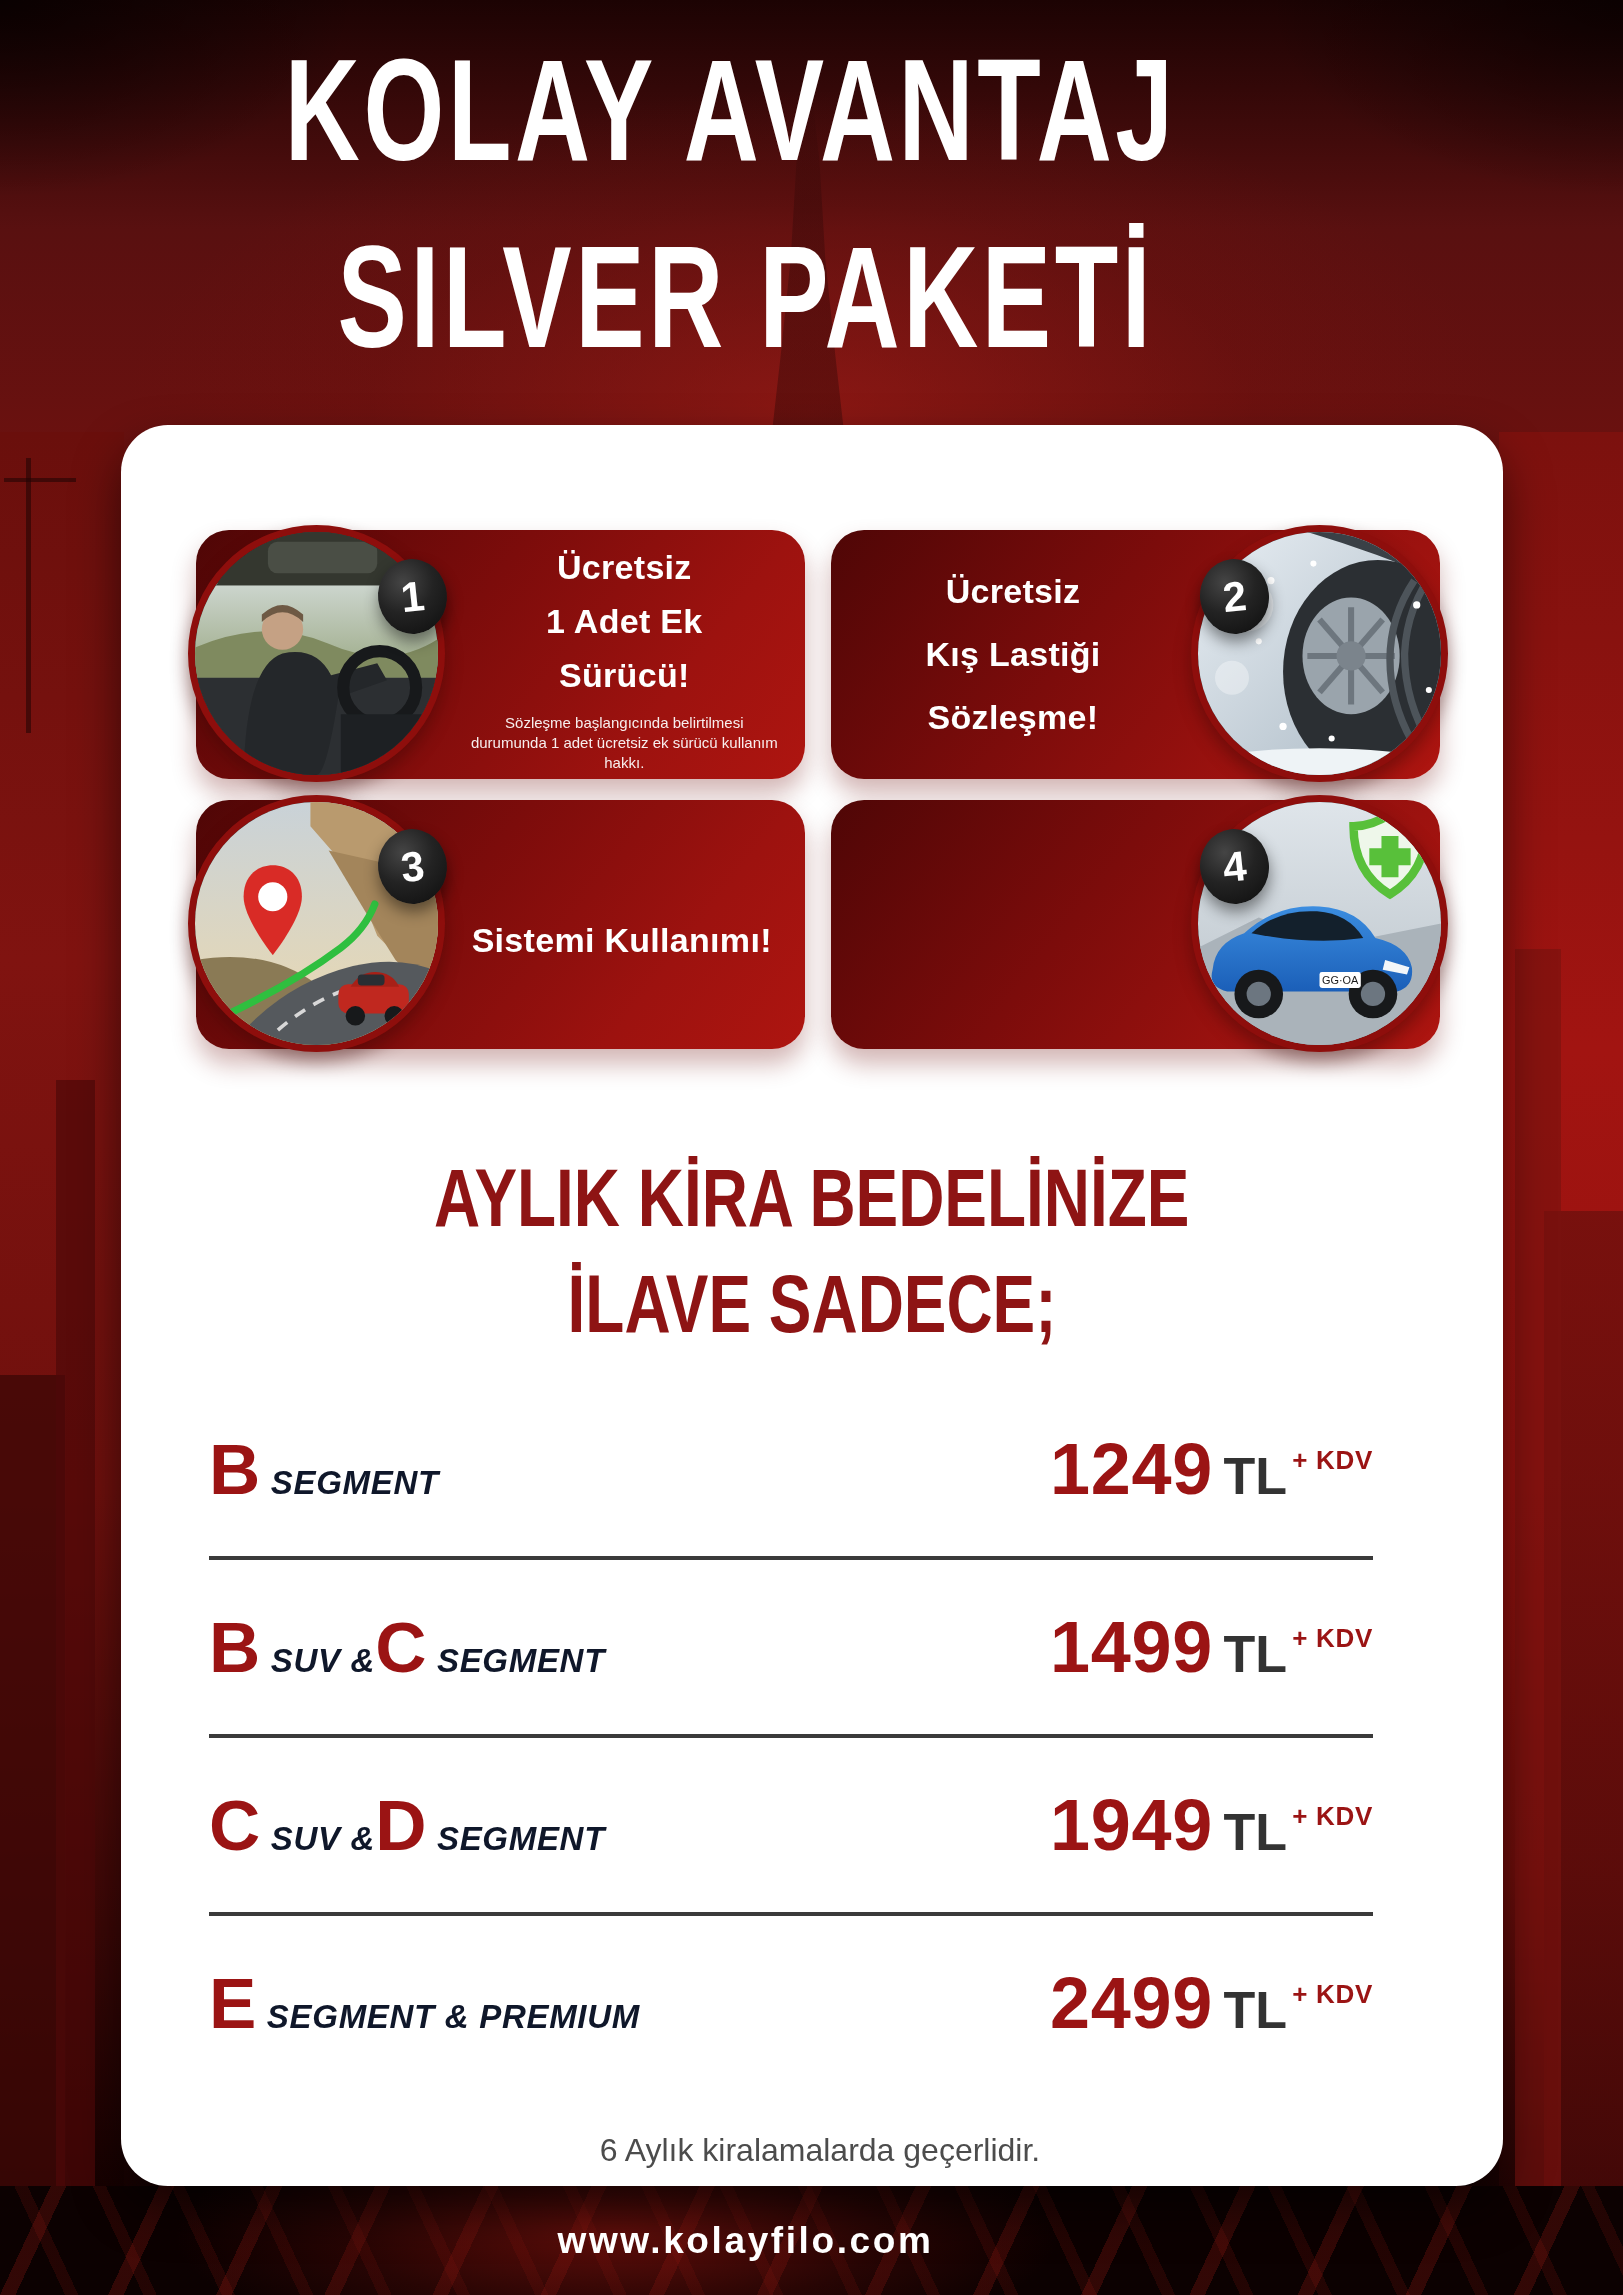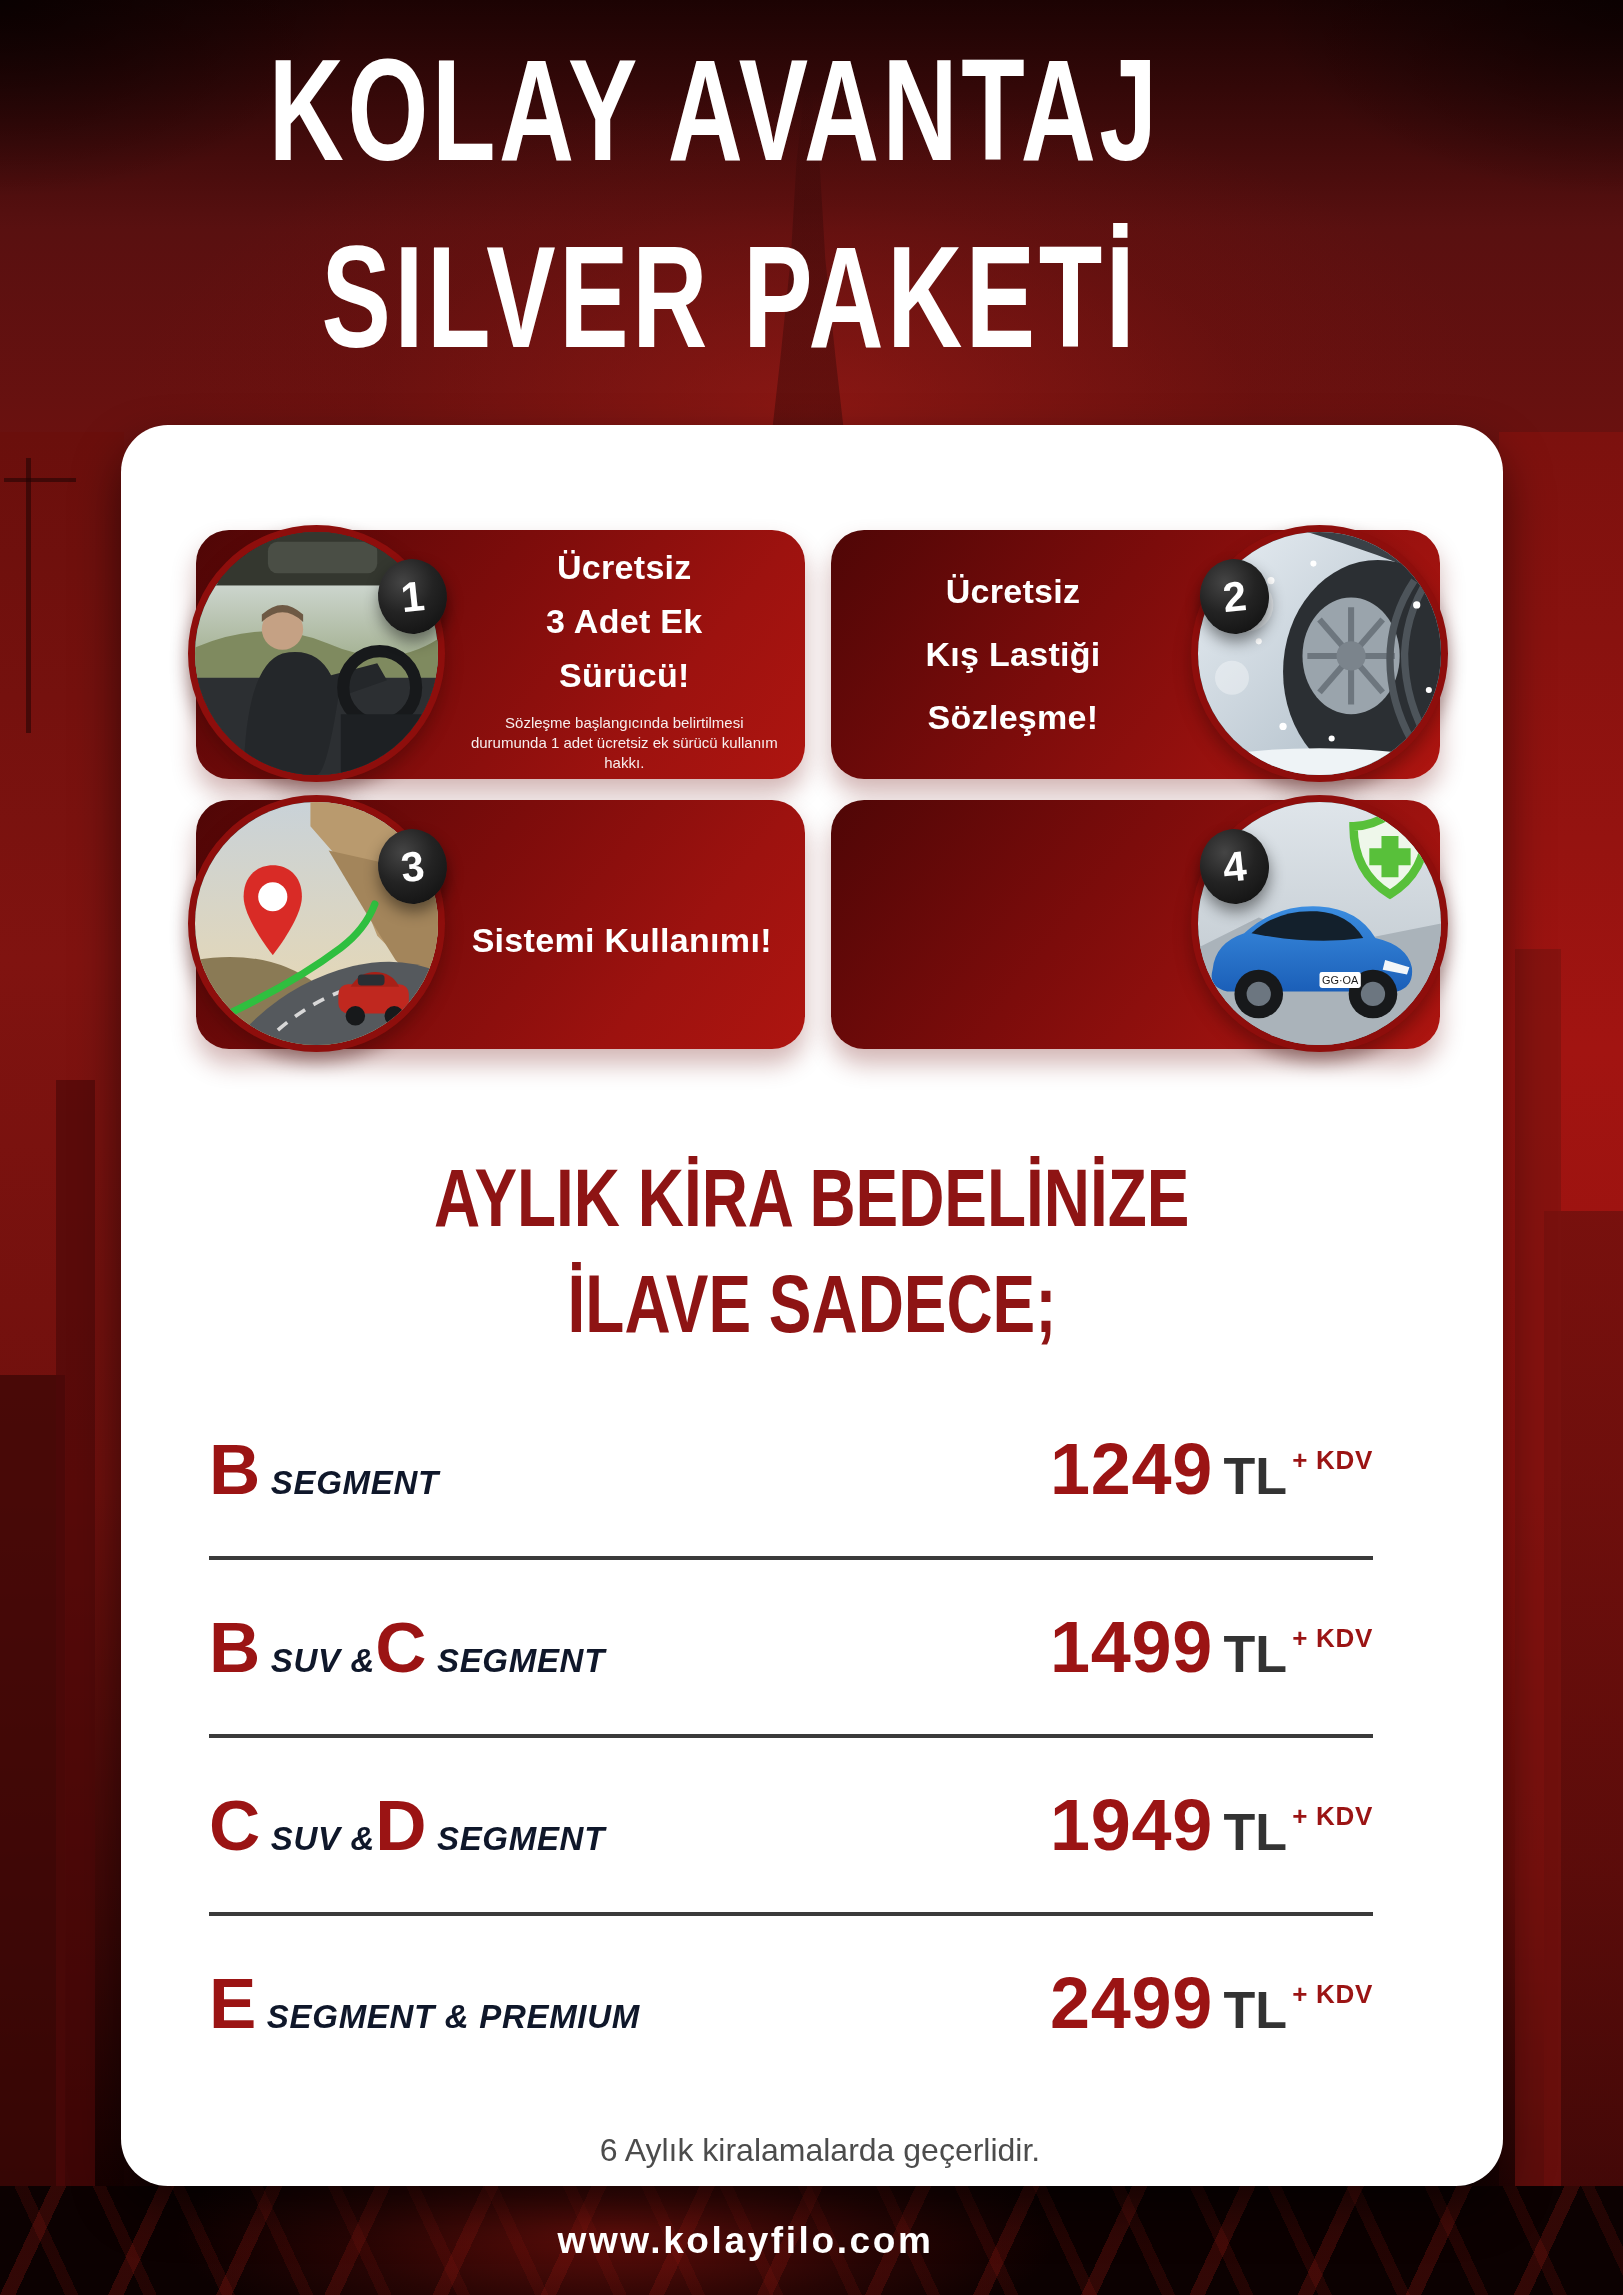--- a/index.html
+++ b/index.html
@@ -26,21 +26,21 @@
   .bld.b4{left:56px;bottom:0;width:39px;height:1113px;background:#4e0908;opacity:.7;}
   .crane{position:absolute;left:26px;top:458px;width:5.2px;height:275px;background:rgba(30,4,4,.55);}
   .crane:after{content:"";position:absolute;left:-22px;top:19.6px;width:72px;height:4.6px;background:rgba(30,4,4,.55);}
   .bg-bottom{position:absolute;left:0;top:2186px;width:1623px;height:109px;
              background:radial-gradient(ellipse 589px 170px at 38% 45%, rgba(150,22,16,.6) 0%, rgba(90,12,9,.35) 45%, rgba(0,0,0,0) 75%),
                         repeating-linear-gradient(115deg, rgba(0,0,0,0) 0 46px, rgba(150,25,18,.28) 46px 60px, rgba(0,0,0,0) 60px 98px),
                         repeating-linear-gradient(65deg, rgba(0,0,0,0) 0 59px, rgba(120,18,12,.22) 59px 71px),
                         #0c0101;}
 
   
-  .main-title{position:absolute;left:0;width:1430px;text-align:center;color:#ffffff;
+  .main-title{position:absolute;left:16px;width:1430px;text-align:center;color:#ffffff;
               font-weight:bold;font-size:113px;letter-spacing:3.9px;line-height:1;white-space:nowrap;}
   .main-title>span{display:inline-block;transform:scale(.92,1.28);transform-origin:center;}
   .t1{top:54px;} .t2{top:241px;margin-left:15px;}
 
   
   .sheet{position:absolute;left:121px;top:425px;width:1382px;height:1761px;background:#ffffff;
          border-radius:47px;box-shadow:0 23px 46px rgba(0,0,0,.55);}
 
   
   .features{position:absolute;left:75px;top:105px;width:1244px;}
@@ -136,21 +136,21 @@
             <circle cx="72" cy="80" r="17" fill="#c5a184"></circle>
             <path d="M55 74 Q72 58 89 74 L89 68 Q72 52 55 68 Z" fill="#6e5944"></path>
             <path d="M40 200 Q42 110 72 100 Q100 94 112 118 L150 108 L158 122 L118 136 Q108 200 100 200 Z" fill="#24272a"></path>
             <circle cx="152" cy="128" r="30" fill="none" stroke="#17191b" stroke-width="10"></circle>
             <rect x="120" y="150" width="70" height="50" fill="#1d2023"></rect>
           </svg>
         </div>
         <div class="badge bl">1</div>
         <div class="fc-text">
           <div class="fc-title-line">Ücretsiz</div>
-          <div class="fc-title-line">3 Adet Ek</div>
+          <div class="fc-title-line">1 Adet Ek</div>
           <div class="fc-title-line">Sürücü!</div>
           <div class="fc-note">Sözleşme başlangıcında belirtilmesi durumunda 1 adet ücretsiz ek sürücü kullanım hakkı.</div>
         </div>
       </div>
 
       <div class="fc p2">
         <div class="photo right">
           <svg viewBox="0 0 200 200" preserveAspectRatio="xMidYMid slice">
             <defs>
                 <linearGradient id="sky2" x1="0" y1="0" x2="1" y2="1">

